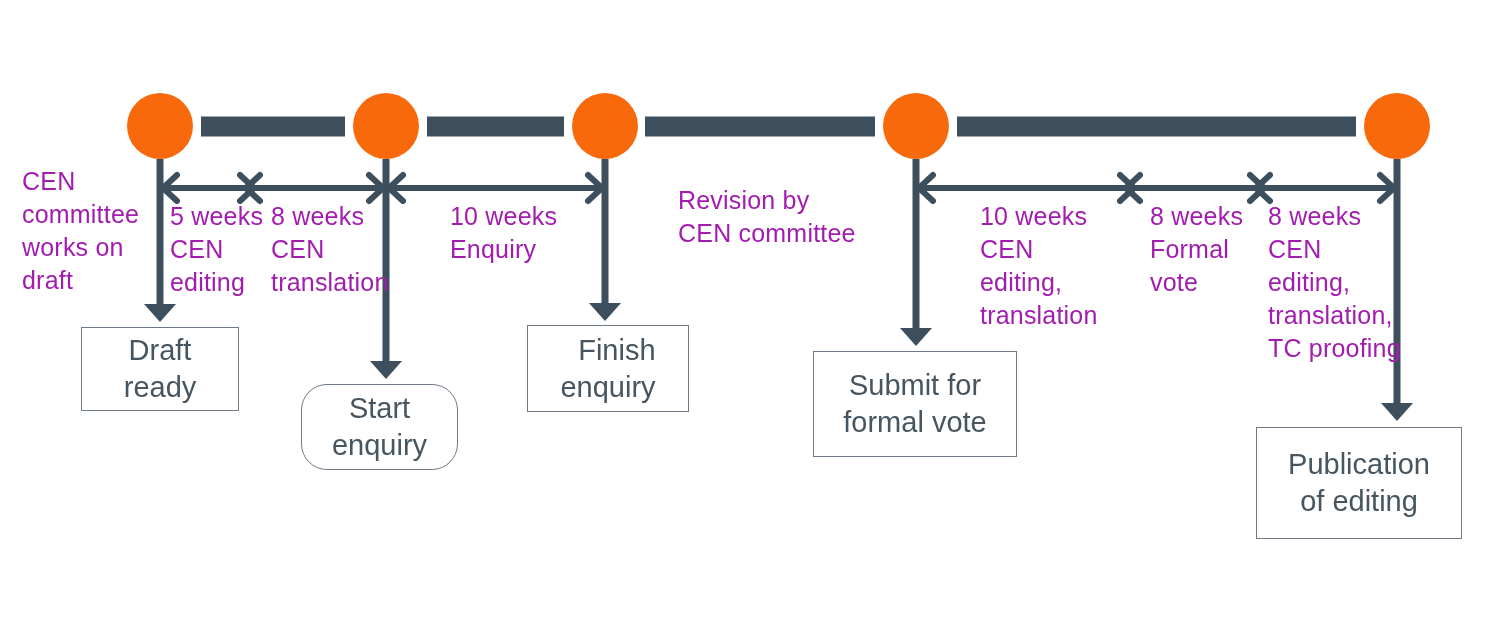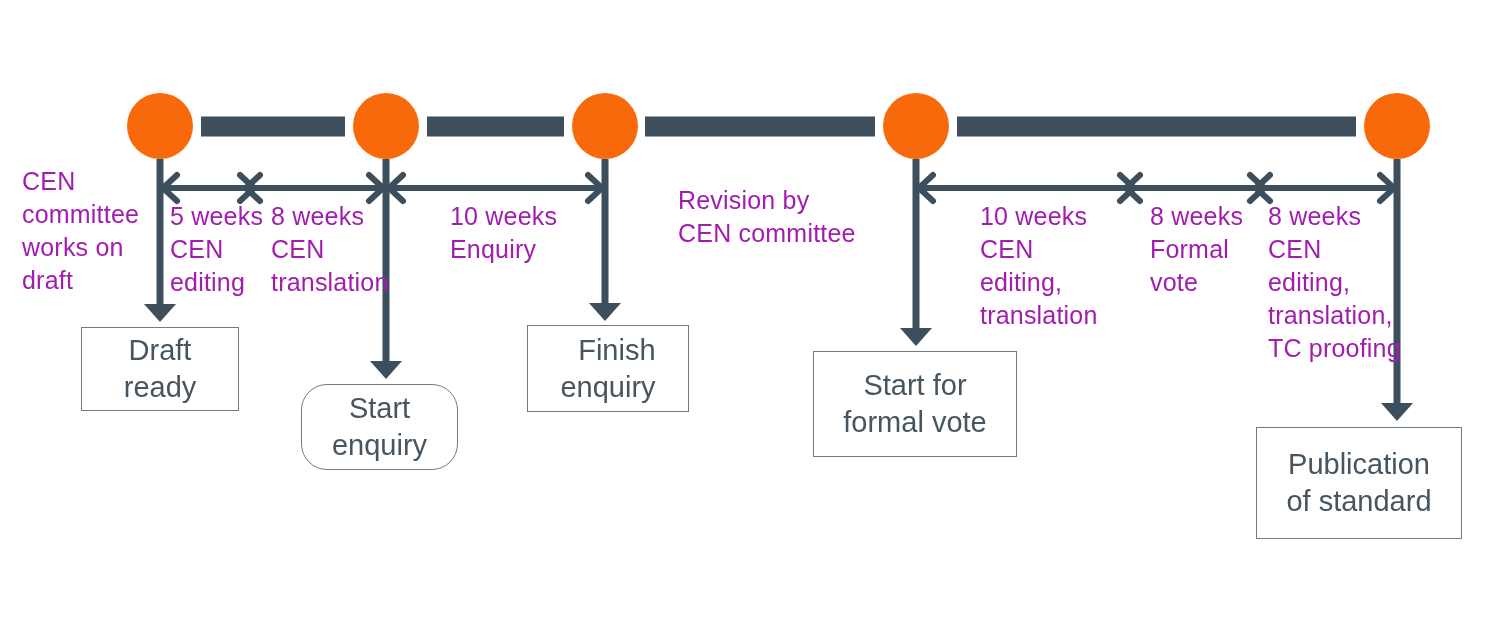--- a/index.html
+++ b/index.html
@@ -137,18 +137,18 @@
 editing,
 translation,
 TC proofing</div>
 
   <div class="mbox" style="left:81px;top:327px;width:156px;height:82px;">Draft
 ready</div>
   <div class="mbox" style="left:301px;top:384px;width:155px;height:84px;border-radius:26px;">Start
 enquiry</div>
   <div class="mbox" style="left:527px;top:325px;width:160px;height:85px;text-align:right;">Finish
 enquiry</div>
-  <div class="mbox" style="left:813px;top:351px;width:202px;height:104px;">Start for
+  <div class="mbox" style="left:813px;top:351px;width:202px;height:104px;">Submit for
 formal vote</div>
   <div class="mbox" style="left:1256px;top:427px;width:204px;height:110px;">Publication
-of standard</div>
+of editing</div>
 
 </div>
 
 </body></html>

